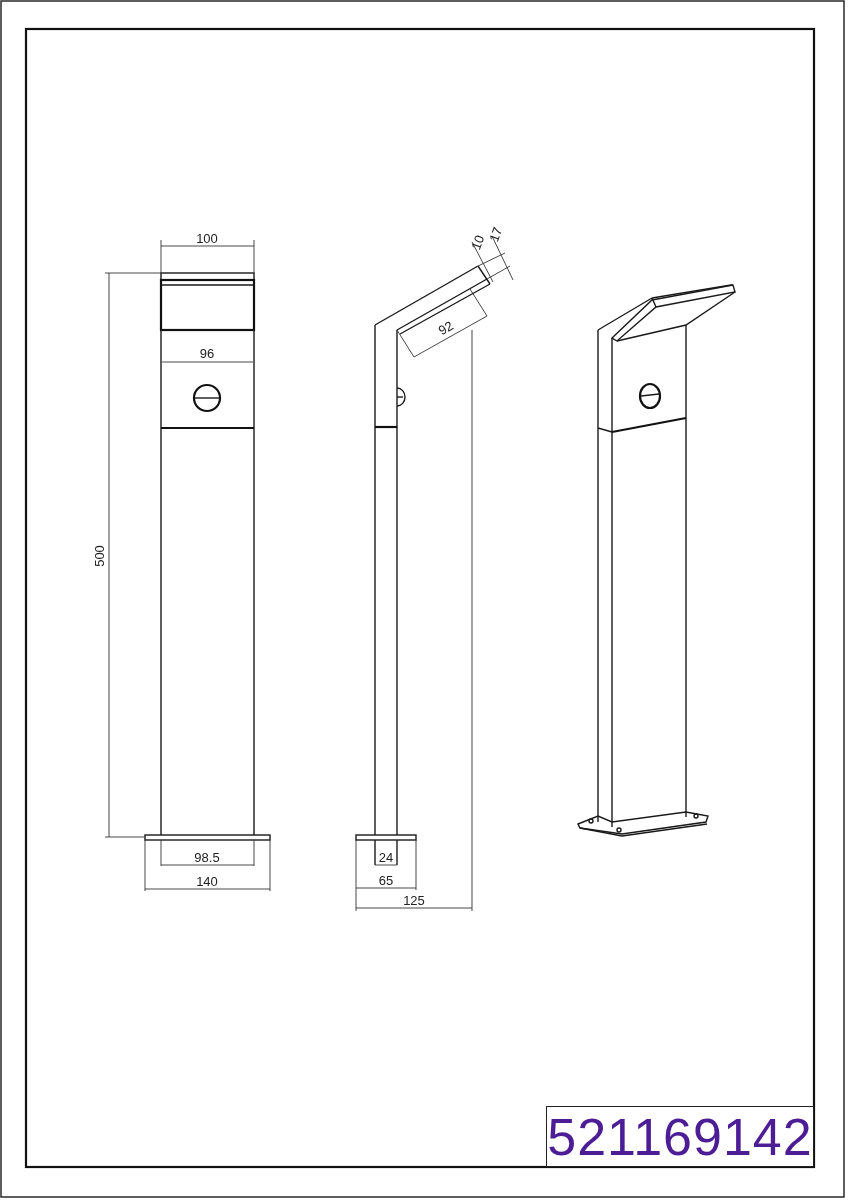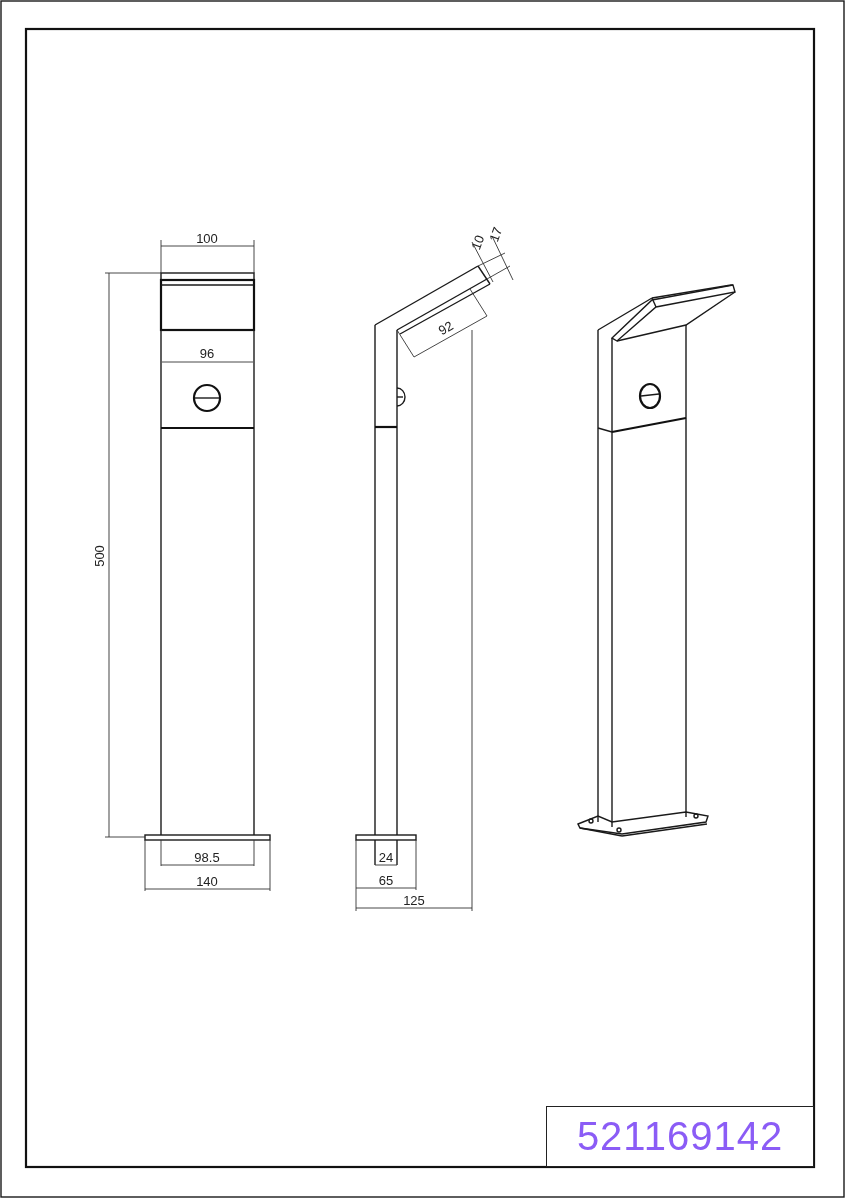--- a/index.html
+++ b/index.html
@@ -4,21 +4,21 @@
 <style>
   html, body { margin: 0; padding: 0; background: #ffffff; }
   body { width: 848px; height: 1200px; position: relative; overflow: hidden; font-family: "Liberation Sans", sans-serif; }
   svg { position: absolute; left: 0; top: 0; }
   .ln { stroke: #1a1a1a; fill: none; stroke-width: 1.4; }
   .thick { stroke: #111; fill: none; stroke-width: 2.2; }
   .dim { stroke: #333; fill: none; stroke-width: 0.9; }
   .gray { stroke: #7a7a7a; fill: none; stroke-width: 1.4; }
   .dimtxt { font-family: "Liberation Sans Narrow", "Liberation Sans", sans-serif; font-size: 13px; fill: #222; }
   .title-box { position: absolute; left: 546px; top: 1106px; width: 268px; height: 61px; border: 1.5px solid #222; box-sizing: border-box; background: #fff; display: flex; align-items: center; justify-content: center; }
-  .title-num { font-family: "Liberation Sans", sans-serif; font-size: 40px; color: #8b5cf6; letter-spacing: 1px; }
+  .title-num { font-family: "Liberation Sans", sans-serif; font-size: 52px; color: #4c1d95; letter-spacing: 1px; }
 </style>
 </head>
 <body>
 
 <svg width="848" height="1200" viewBox="0 0 848 1200">
 
   <rect x="1" y="1" width="843" height="1196" class="ln" stroke="#555"></rect>
   <rect x="26" y="29" width="788" height="1138" class="thick" stroke-width="1.6"></rect>
 
   <g>

